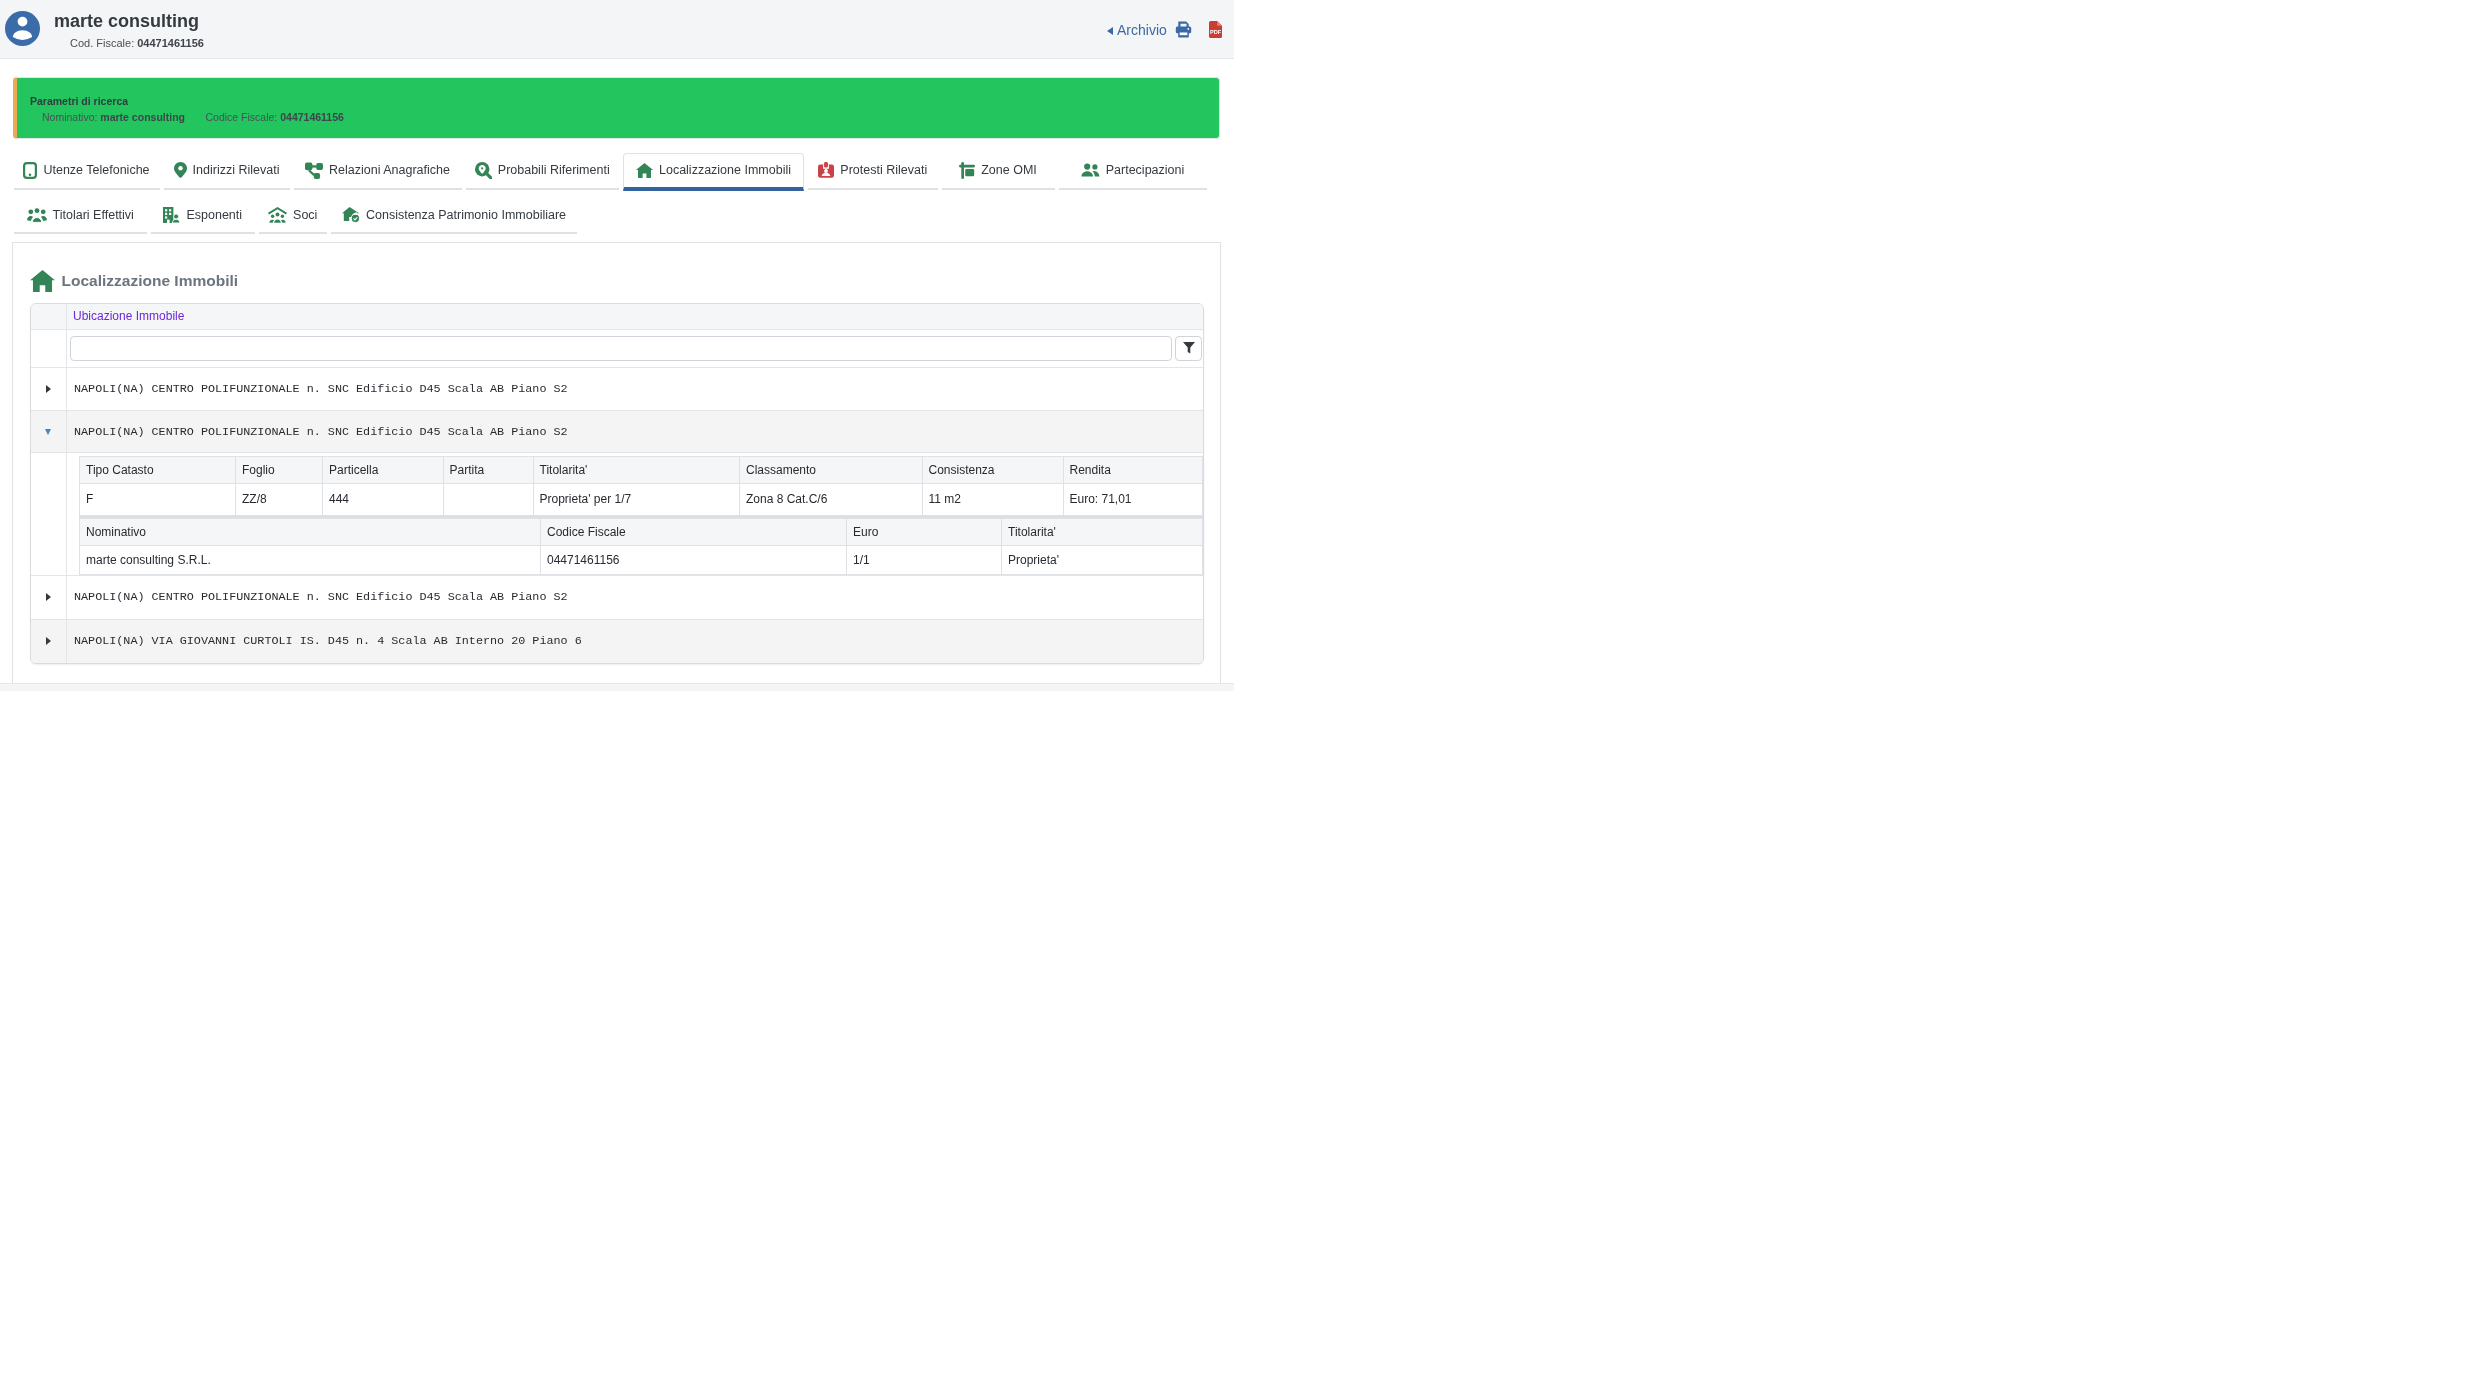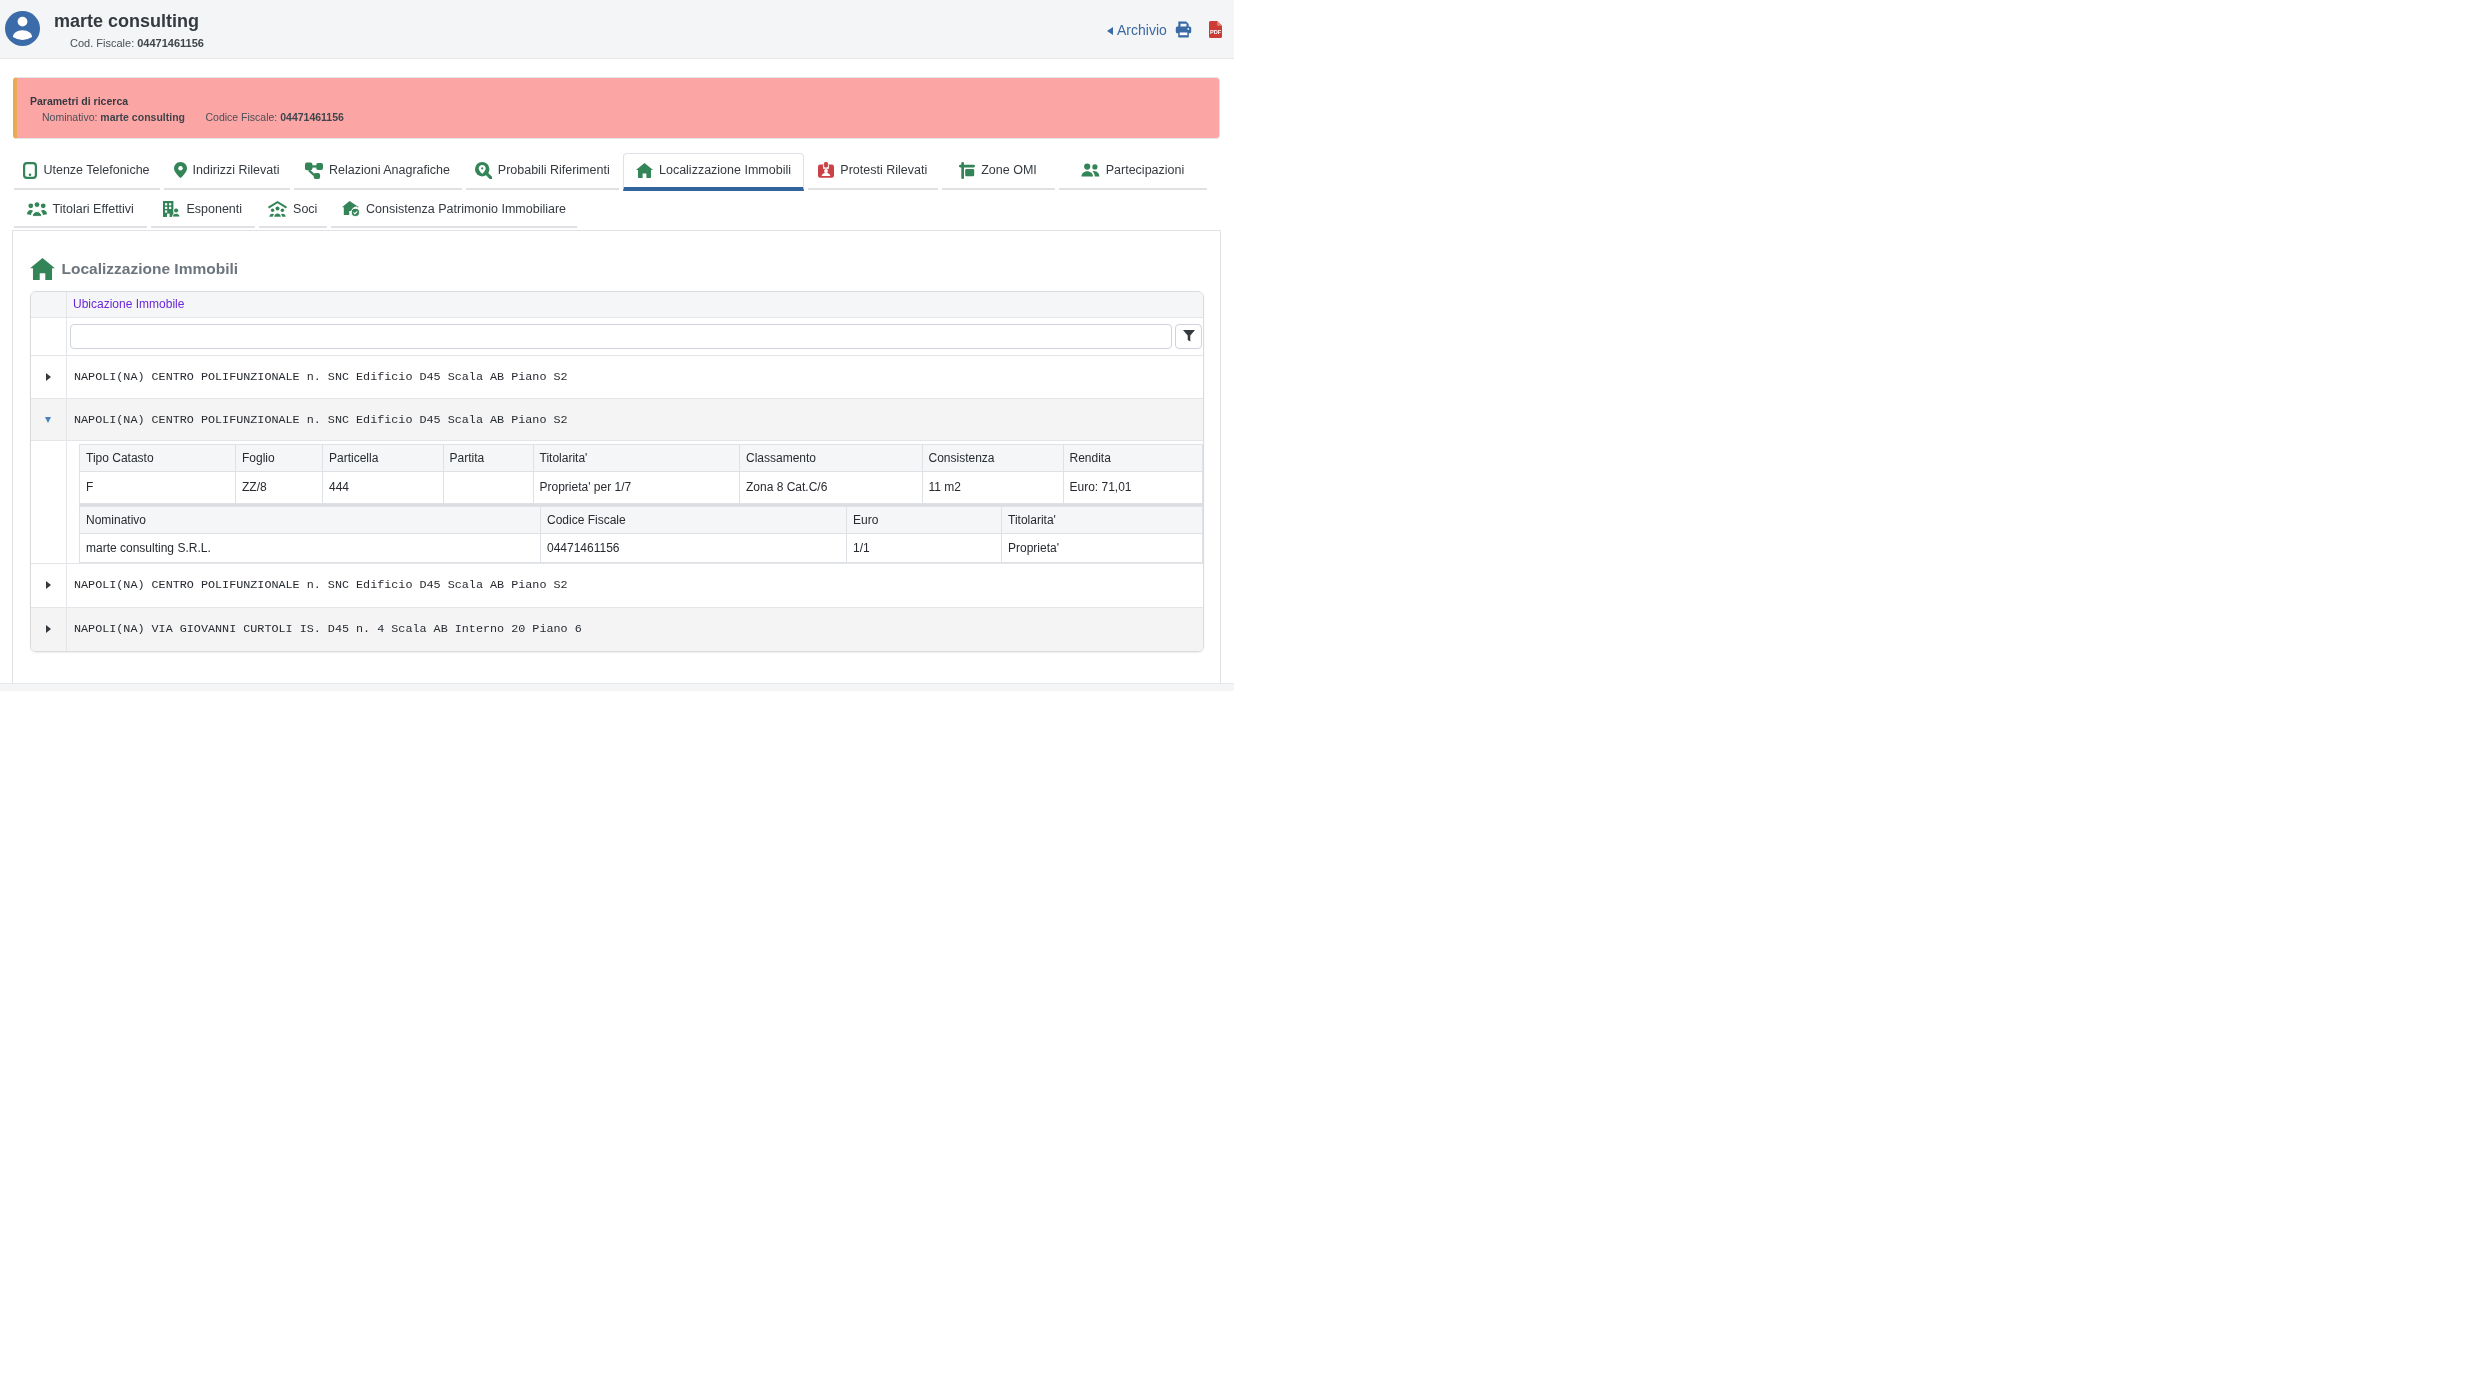--- a/index.html
+++ b/index.html
@@ -11,29 +11,29 @@
 .avatar { position:absolute; left:5px; top:11px; width:35px; height:35px; }
 .uname { position:absolute; left:54px; top:11px; font-size:18px; font-weight:bold; color:#343a40; }
 .usub  { position:absolute; left:70px; top:37px; font-size:11px; color:#495057; }
 .usub b { color:#3f454b; }
 .archivio { position:absolute; left:1107px; top:22px; font-size:14px; color:#3a6aa6; }
 .archivio .tri { display:inline-block; width:0; height:0; border-top:4.5px solid transparent; border-bottom:4.5px solid transparent; border-right:6px solid #3a6aa6; margin-right:4px; }
 .icon-print { position:absolute; left:1175px; top:21px; }
 .icon-pdf { position:absolute; left:1208.5px; top:21px; }
 
 
-.params { position:relative; margin:18.5px 14px 0 13px; height:62px; background:#fca5a5; border:1px solid #e3e5e8; border-left:4px solid #eaaa53; border-radius:4px; padding:17px 17px 16px 13px; }
+.params { position:relative; margin:18.5px 14px 0 13px; height:62px; background:#22c55e; border:1px solid #e3e5e8; border-left:4px solid #eaaa53; border-radius:4px; padding:17px 17px 16px 13px; }
 .params h3 { font-size:10.5px; font-weight:bold; color:#343a40; margin-bottom:4px; }
 .params .line { font-size:10.5px; color:#495057;margin-left:12px; }
 .params .line b { color:#3f454b; }
 .params .cf { position:absolute; left:188.5px; }
 
 
 .tabs { margin:14px 13px 0 13.5px; display:flex; flex-wrap:wrap; align-items:flex-start; }
-.tab { display:flex; align-items:center; justify-content:center; height:36.5px; margin-bottom:2px; margin-right:4px; border-bottom:2.5px solid #dfe1e3; font-size:12.5px; color:#343a40; white-space:nowrap; }
+.tab { display:flex; align-items:center; justify-content:center; height:36.5px; margin-bottom:8px; margin-right:4px; border-bottom:2.5px solid #dfe1e3; font-size:12.5px; color:#343a40; white-space:nowrap; }
 .tab svg { margin-right:6px; flex:none; }
 .tab.active { background:#fff; height:37.5px; margin-bottom:0; border:1px solid #dee2e6; border-radius:4px 4px 0 0; border-bottom:4px solid #32639c; }
 
 
 .card { margin:0 13px 0 12px; border:1px solid #e0e2e5; background:#fff; height:456px; padding:27px 16px 0 16.5px; }
 .cardhead { display:flex; align-items:center; margin-bottom:11px; }
 .cardhead svg { margin-right:7px; }
 .cardhead .t { font-size:15.5px; font-weight:bold; color:#6c757d; }
 
 .tblwrap { width:100%; border:1px solid #d9dbde; border-radius:6px; overflow:hidden; box-shadow:0 1px 2px rgba(0,0,0,0.07); }

